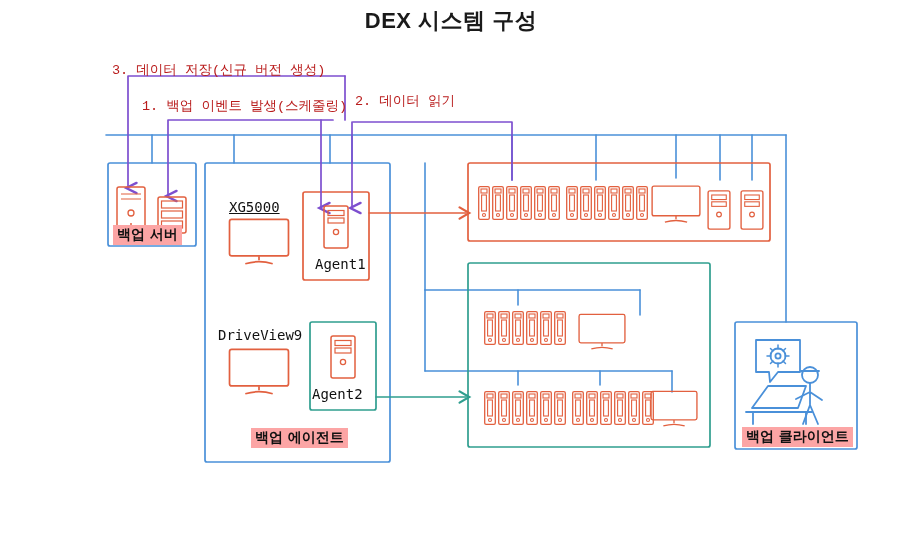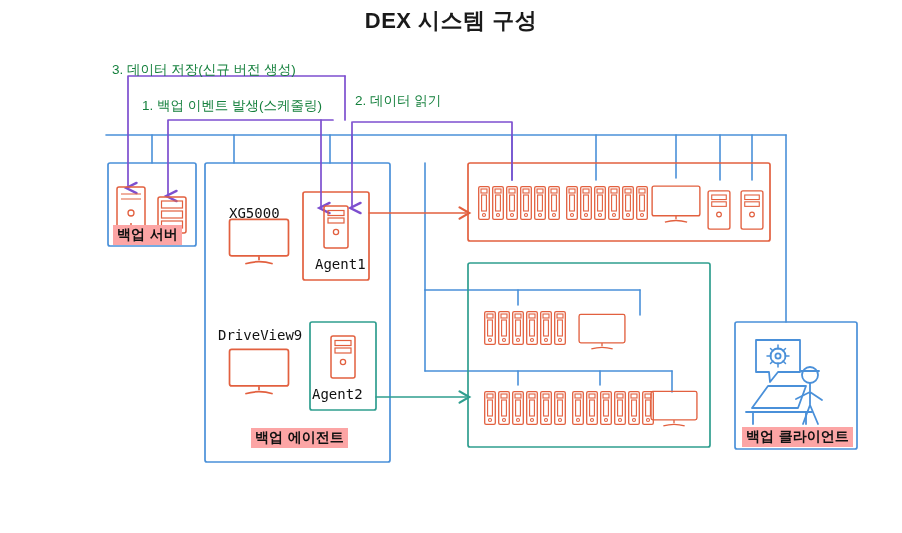--- a/index.html
+++ b/index.html
@@ -9,22 +9,22 @@
     overflow:hidden;position:relative;
   }
   #stage{position:absolute;left:0;top:0;width:818px;height:533px;}
   svg#canvas{position:absolute;left:0;top:0;width:902px;height:533px;}
 
   .ttl{
     position:absolute;left:0;top:6px;width:902px;text-align:center;
     font-size:22px;font-weight:700;color:#1a1a1a;letter-spacing:.5px;
   }
   .lbl{
-    position:absolute;font-size:13.5px;color:#15803d;white-space:nowrap;
-    font-family:Liberation Sans, sans-serif;
+    position:absolute;font-size:13.5px;color:#b91c1c;white-space:nowrap;
+    font-family:Liberation Mono, monospace;
   }
   .hl{
     position:absolute;font-size:14px;font-weight:700;color:#111;
     background:#fca5a5;padding:1px 4px;white-space:nowrap;
     font-family:"DejaVu Sans", sans-serif;
   }
   .mono{
     position:absolute;font-size:14px;color:#111;white-space:nowrap;
     font-family:"DejaVu Sans Mono", monospace;
   }
@@ -216,16 +216,16 @@
   <div class="lbl" style="left:142px;top:97px;text-align:right;">1. 백업 이벤트 발생(스케줄링)</div>
   <div class="lbl" style="left:355px;top:92px;">2. 데이터 읽기</div>
 
   <div class="hl" style="left:113px;top:225px;">백업 서버</div>
   <div class="hl" style="left:251px;top:428px;">백업 에이전트</div>
   <div class="hl" style="left:742px;top:427px;">백업 클라이언트</div>
 
   <div class="mono" style="left:315px;top:256px;">Agent1</div>
   <div class="mono" style="left:312px;top:386px;">Agent2</div>
 
-  <div class="mono" style="left:229px;top:205px;">XG5000</div>
+  <div class="mono" style="left:229px;top:199px;text-decoration:underline;">XG5000</div>
   <div class="mono" style="left:218px;top:327px;">DriveView9</div>
 
 </div>
 
 </body></html>

